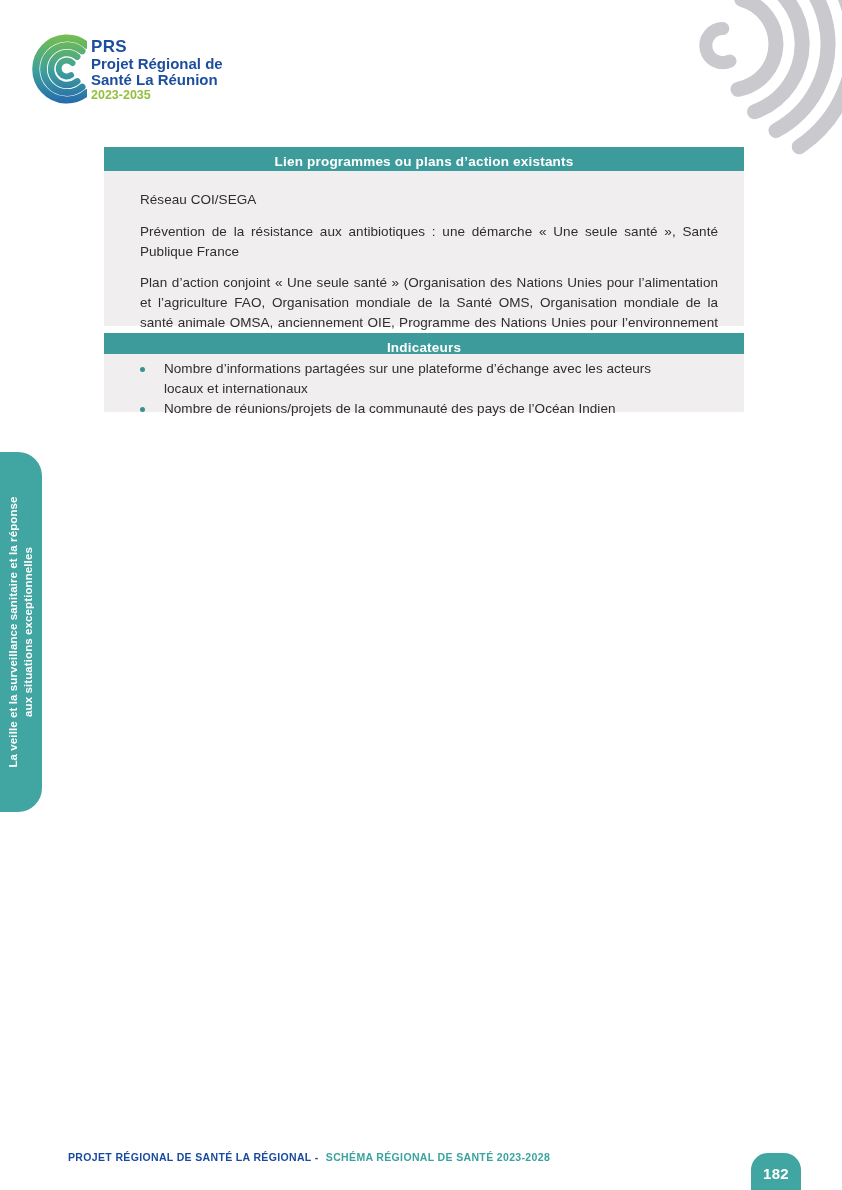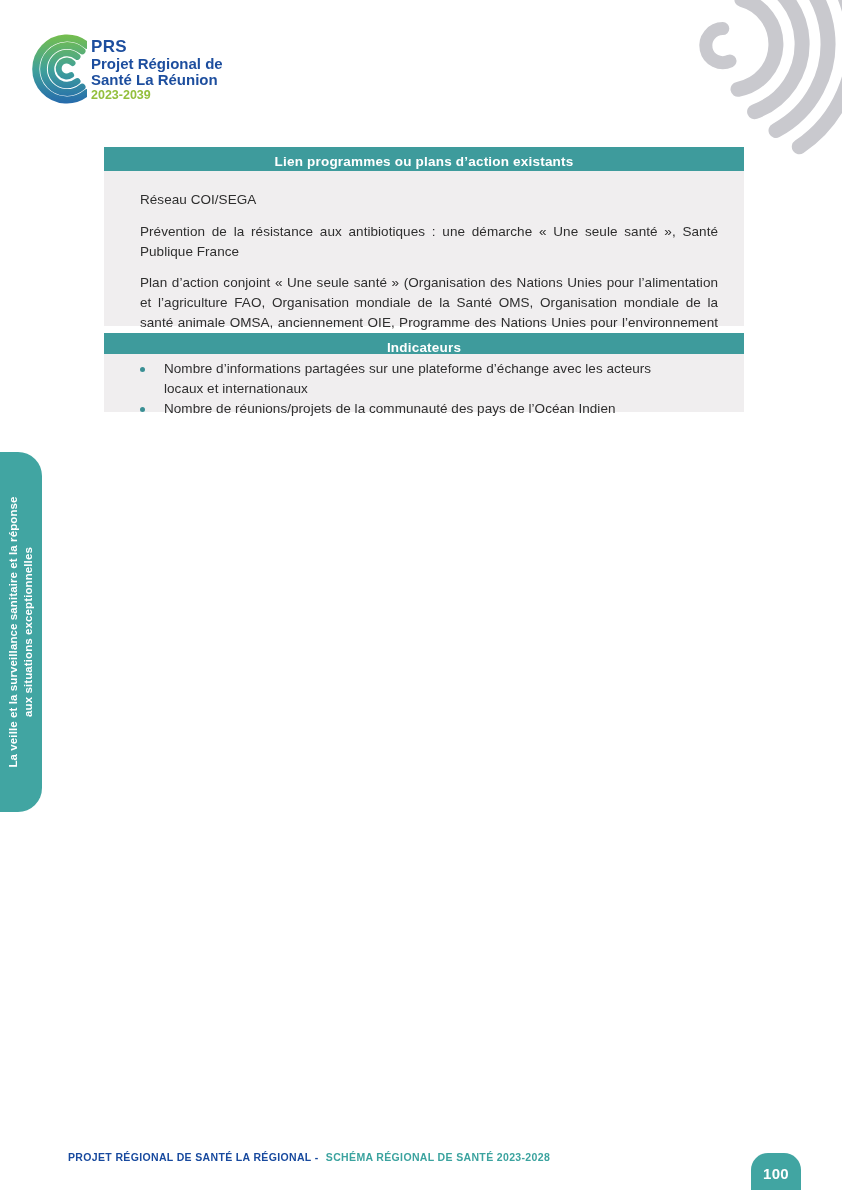--- a/index.html
+++ b/index.html
@@ -112,21 +112,21 @@
 
       <path d="M 57.8 62.7 A 31 31 0 1 1 57.8 15.3" fill="none" stroke="url(#lg)" stroke-width="7.2" stroke-linecap="round"></path>
       <path d="M 53.1 57.0 A 23.5 23.5 0 1 1 53.1 21.0" fill="none" stroke="url(#lg)" stroke-width="6.8" stroke-linecap="round"></path>
       <path d="M 48.3 51.3 A 16 16 0 1 1 48.3 26.7" fill="none" stroke="url(#lg)" stroke-width="6.4" stroke-linecap="round"></path>
       <path d="M 42.1 45.1 A 8 8 0 1 1 43.5 33.0" fill="none" stroke="url(#lg)" stroke-width="6.0" stroke-linecap="round"></path>
     </svg>
     <div class="logo-text">
       <div class="logo-acronym">PRS</div>
       <div class="logo-name">Projet Régional de</div>
       <div class="logo-name">Santé La Réunion</div>
-      <div class="logo-period">2023-2039</div>
+      <div class="logo-period">2023-2035</div>
     </div>
   </div>
 
   <svg class="deco-arcs" viewBox="0 0 180 170" xmlns="http://www.w3.org/2000/svg">
     <g fill="none" stroke="#C9C9CE" stroke-linecap="round">
 
       <path d="M 100.1 -75.8 A 124 124 0 0 1 137.3 146.8" stroke-width="15"></path>
       <path d="M 93.4 -50.7 A 98 98 0 0 1 114.0 130.5" stroke-width="15"></path>
       <path d="M 86.6 -25.6 A 72 72 0 0 1 92.6 111.7" stroke-width="15"></path>
       <path d="M 79.9 -0.4 A 46 46 0 0 1 76.0 89.3" stroke-width="15"></path>
@@ -162,15 +162,15 @@
       <div>La veille et la surveillance sanitaire et la réponse</div>
       <div>aux situations exceptionnelles</div>
     </div>
   </div>
 
   <div class="footer-line">
     <span class="footer-blue">PROJET RÉGIONAL DE SANTÉ LA RÉGIONAL -</span>
     <span class="footer-teal">SCHÉMA RÉGIONAL DE SANTÉ 2023-2028</span>
   </div>
 
-  <div class="page-badge">100</div>
+  <div class="page-badge">182</div>
 
 </div>
 
 </body></html>

